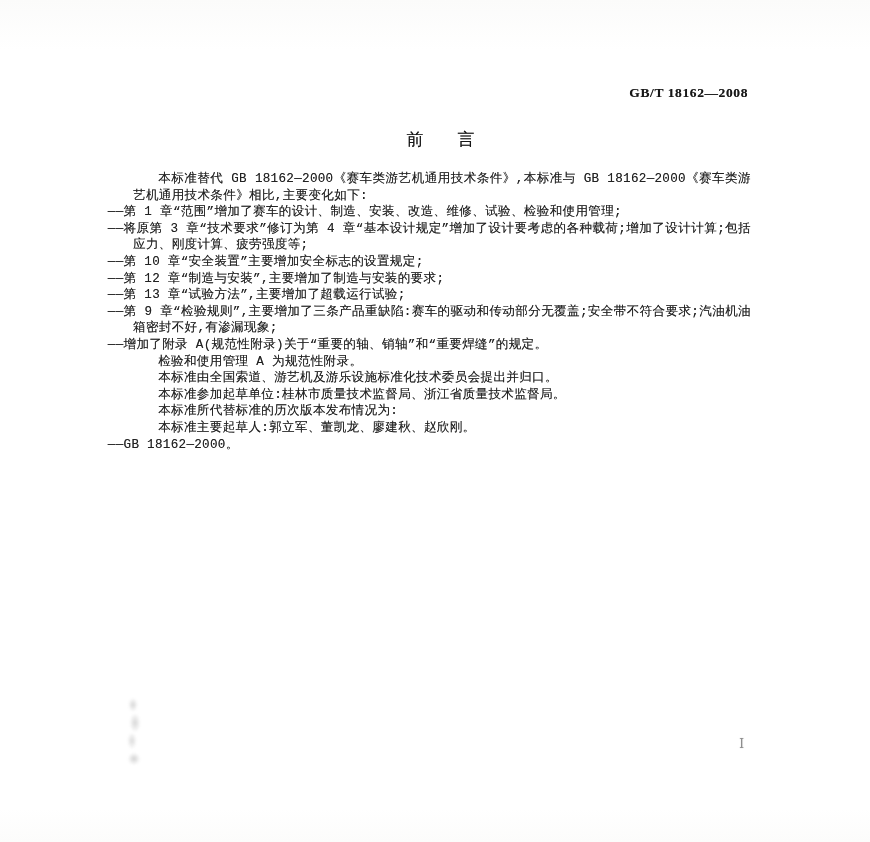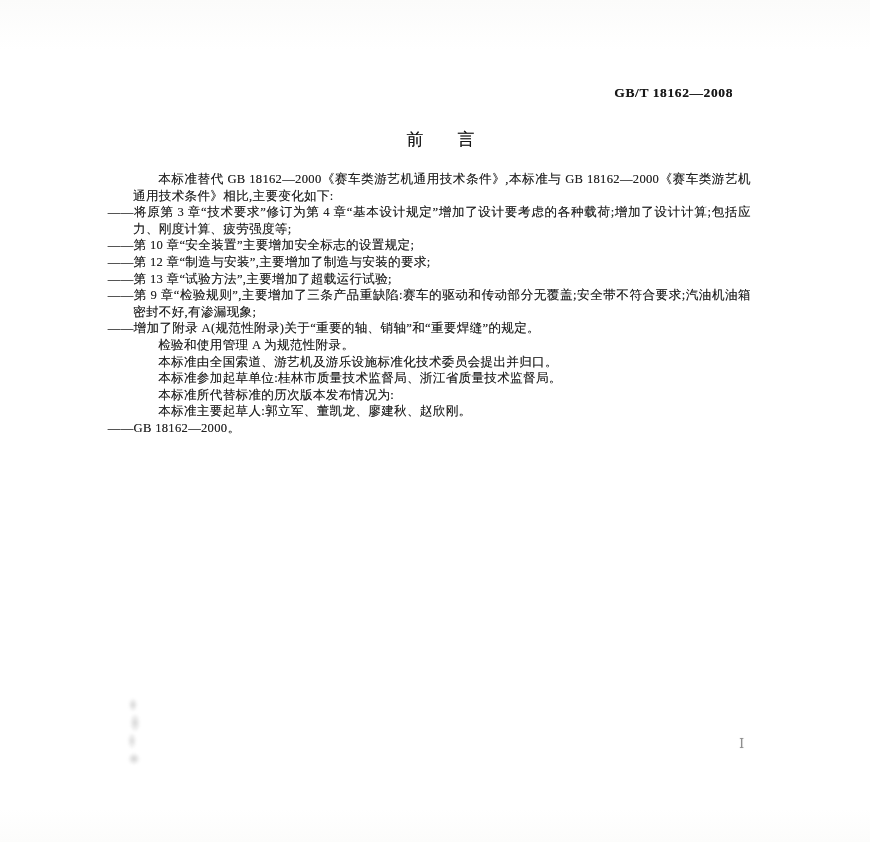--- a/index.html
+++ b/index.html
@@ -13,21 +13,21 @@
     height: 842px;
     margin: 0 auto;
     background: linear-gradient(180deg, #fbfbfa 0%, #ffffff 6%, #ffffff 96%, #fcfcfb 100%);
     overflow: hidden;
     font-family: "Liberation Serif", "DejaVu Serif", serif;
     color: #1c1c1c;
   }
   .header-code {
     position: absolute;
     top: 85px;
-    right: 137px;
+    right: 122px;
     font-size: 13.5px;
     font-weight: bold;
     letter-spacing: 0.6px;
     color: #181818;
     text-shadow: 0 0 0.5px rgba(0,0,0,0.55);
     white-space: nowrap;
   }
   .title {
     position: absolute;
     top: 128px;
@@ -44,20 +44,21 @@
     position: absolute;
     top: 171px;
     left: 133px;
     width: 618px;
     font-size: 12.6px;
     line-height: 16.6px;
     text-align: justify;
     letter-spacing: 0.3px;
     color: #222222;
     text-shadow: 0 0 0.4px rgba(20,20,20,0.5);
+    font-family: Liberation Mono, monospace;
   }
   .body-text p {
     margin: 0;
     padding: 0;
   }
   .para-indent {
     text-indent: 2em;
   }
   .para-dash {
     padding-left: 4em;
@@ -98,20 +99,21 @@
 </head>
 <body>
 
 <div class="page">
   <div class="header-code">GB/T 18162—2008</div>
 
   <h1 class="title">前　　言</h1>
 
   <div class="body-text" id="paragraphs">
       <p class="para-indent">本标准替代 GB 18162—2000《赛车类游艺机通用技术条件》,本标准与 GB 18162—2000《赛车类游艺机通用技术条件》相比,主要变化如下:</p>
+      <p class="para-dash">——第 1 章“范围”增加了赛车的设计、制造、安装、改造、维修、试验、检验和使用管理;</p>
       <p class="para-dash">——将原第 3 章“技术要求”修订为第 4 章“基本设计规定”增加了设计要考虑的各种载荷;增加了设计计算;包括应力、刚度计算、疲劳强度等;</p>
       <p class="para-dash">——第 10 章“安全装置”主要增加安全标志的设置规定;</p>
       <p class="para-dash">——第 12 章“制造与安装”,主要增加了制造与安装的要求;</p>
       <p class="para-dash">——第 13 章“试验方法”,主要增加了超载运行试验;</p>
       <p class="para-dash">——第 9 章“检验规则”,主要增加了三条产品重缺陷:赛车的驱动和传动部分无覆盖;安全带不符合要求;汽油机油箱密封不好,有渗漏现象;</p>
       <p class="para-dash">——增加了附录 A(规范性附录)关于“重要的轴、销轴”和“重要焊缝”的规定。</p>
       <p class="para-indent">检验和使用管理 A 为规范性附录。</p>
       <p class="para-indent">本标准由全国索道、游艺机及游乐设施标准化技术委员会提出并归口。</p>
       <p class="para-indent">本标准参加起草单位:桂林市质量技术监督局、浙江省质量技术监督局。</p>
       <p class="para-indent">本标准所代替标准的历次版本发布情况为:</p>

